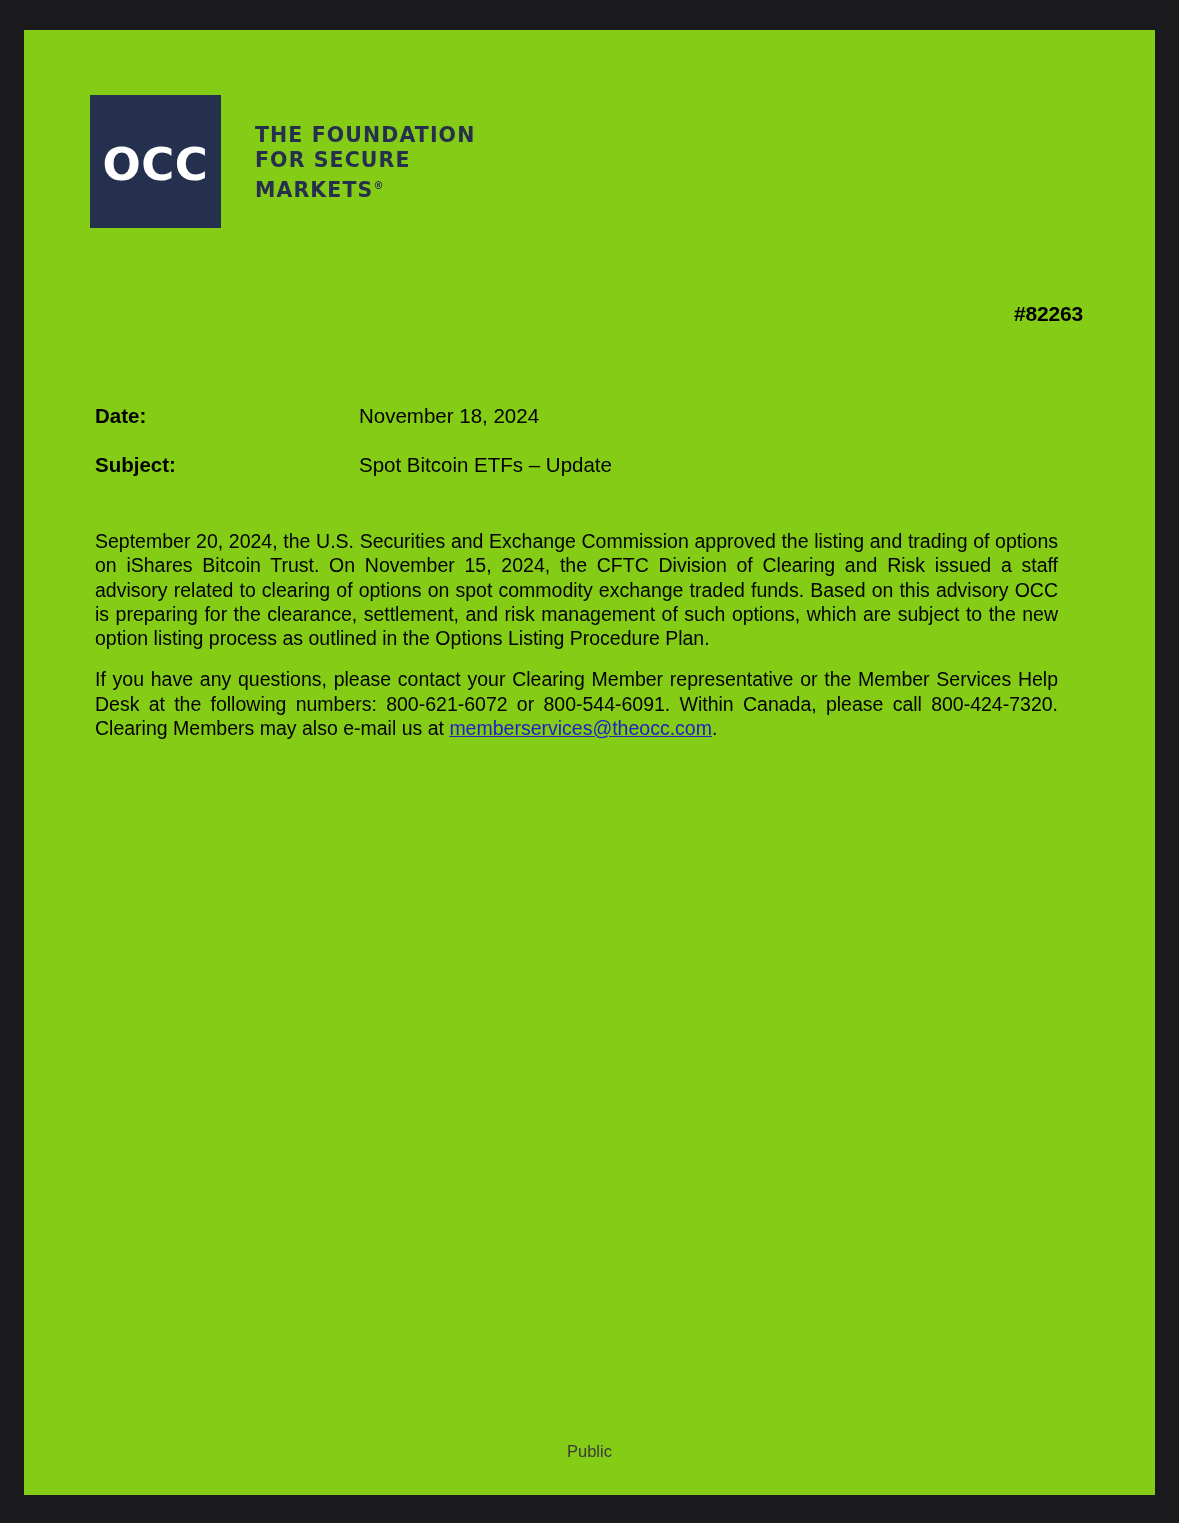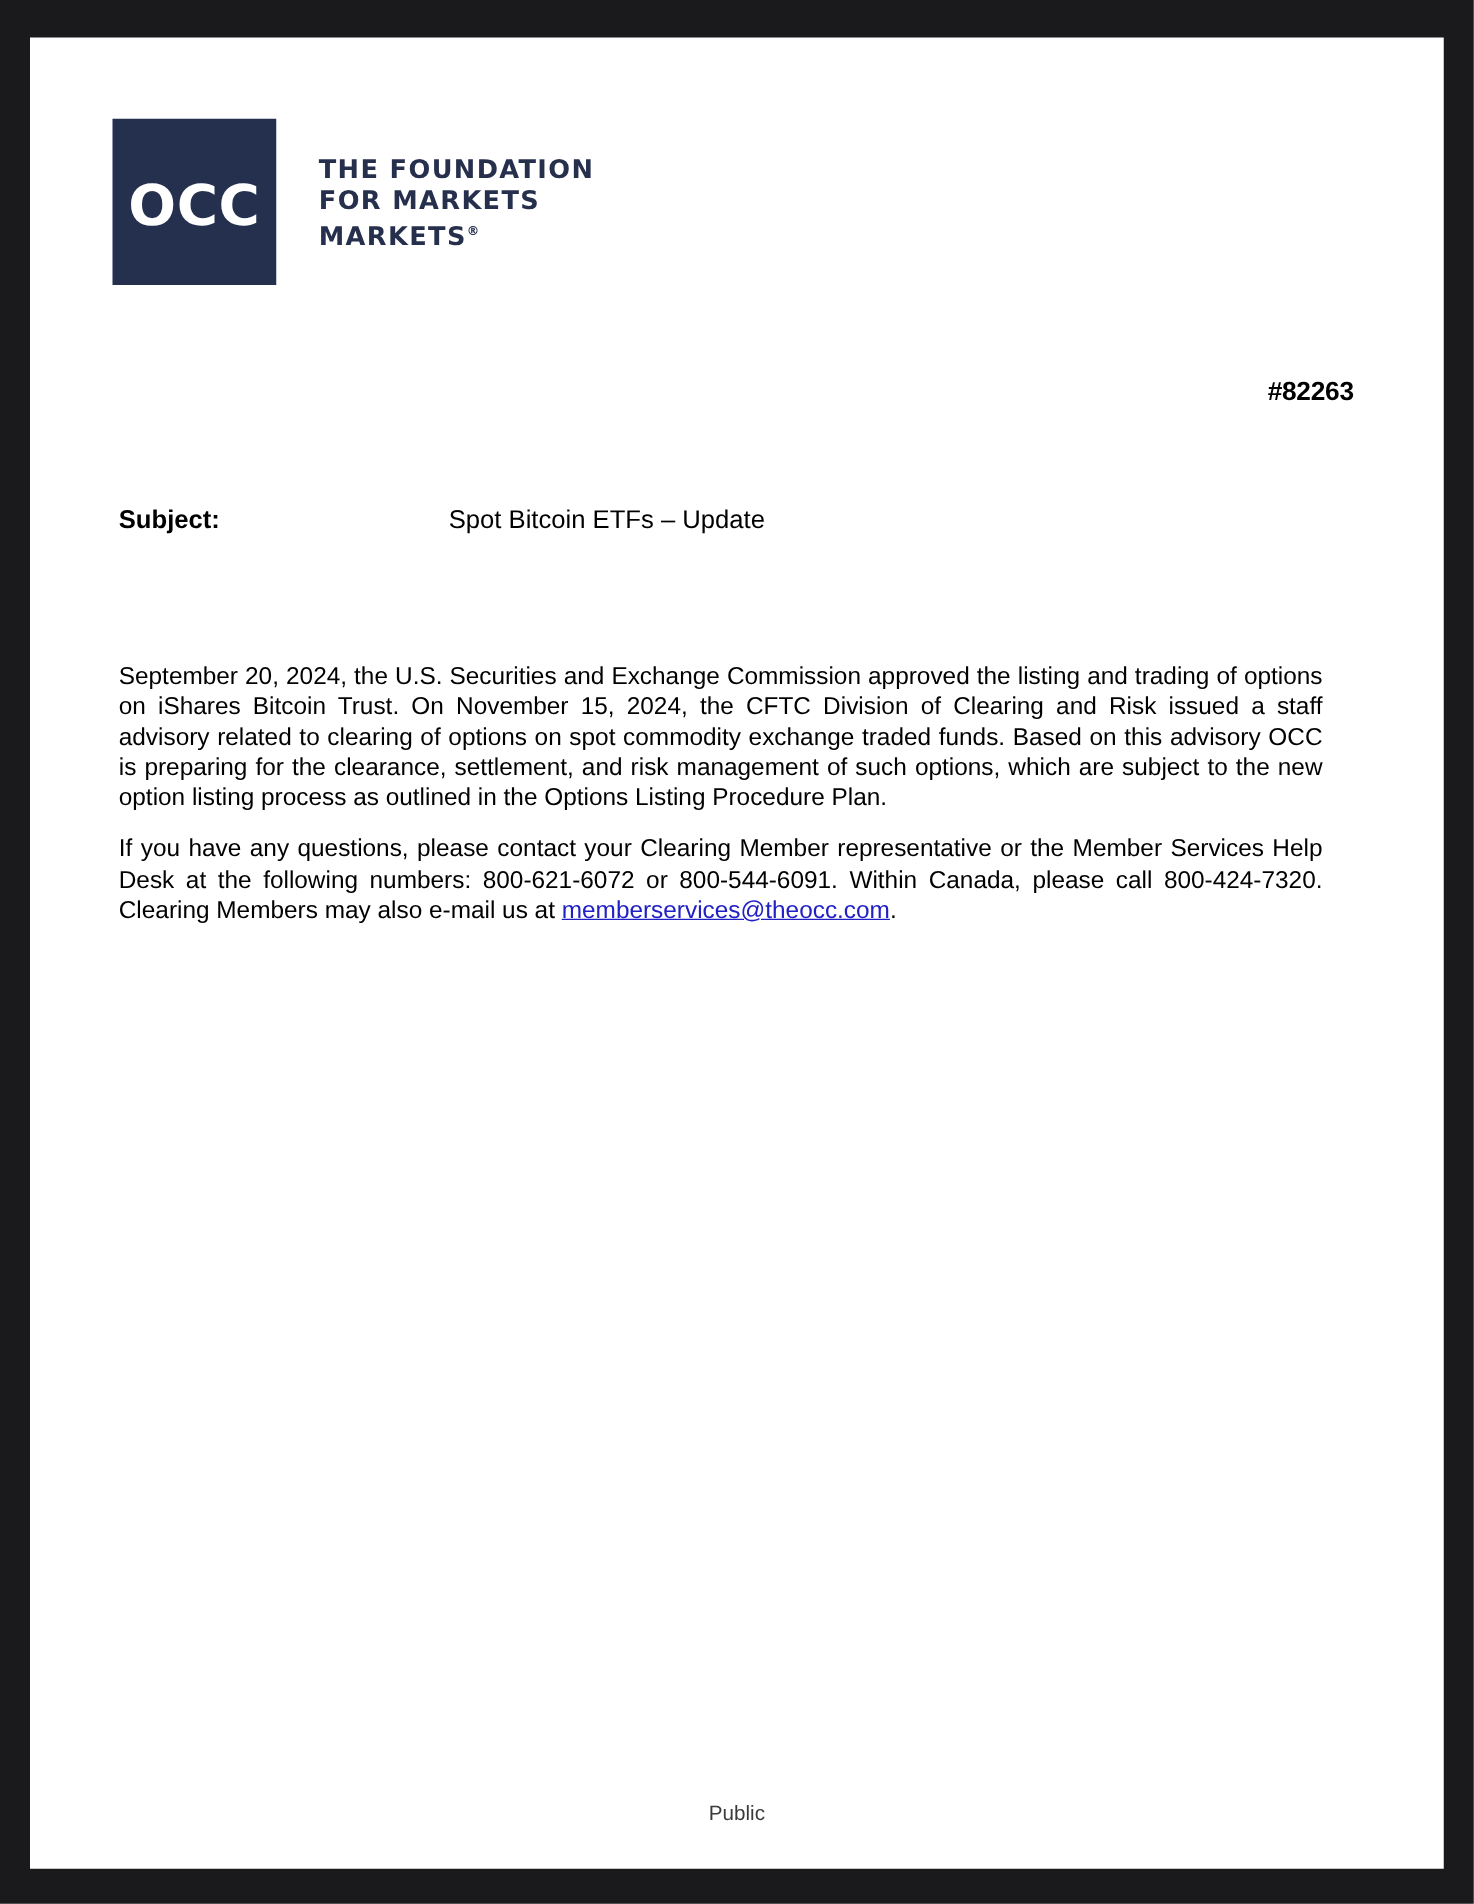--- a/index.html
+++ b/index.html
@@ -13,21 +13,21 @@
     font-family: "Liberation Sans", sans-serif;
     overflow: hidden;
   }
 
   .page {
     position: absolute;
     left: 24px;
     top: 30px;
     width: 1131px;
     height: 1465px;
-    background: #ffffff;
+    background: #84cc16;
     box-sizing: border-box;
   }
 
   
   .letterhead {
     position: absolute;
     left: 66px;
     top: 65px;
     display: flex;
     align-items: flex-start;
@@ -141,28 +141,32 @@
 <body>
 
 <div class="page">
 
   <div class="letterhead">
     <div class="logo-mark">
       <span class="logo-mark-text">OCC</span>
     </div>
     <div class="tagline">
       <div>THE FOUNDATION</div>
-      <div>FOR MARKETS</div>
+      <div>FOR SECURE</div>
       <div><span>MARKETS</span><span class="reg">®</span></div>
     </div>
   </div>
 
   <div class="memo-number">#82263</div>
 
   <div class="meta">
+    <div class="meta-row">
+      <div class="meta-label">Date:</div>
+      <div class="meta-value">November 18, 2024</div>
+    </div>
     <div class="meta-row">
       <div class="meta-label">Subject:</div>
       <div class="meta-value">Spot Bitcoin ETFs – Update</div>
     </div>
   </div>
 
   <div class="body-copy">
     <p class="paragraph">September 20, 2024, the U.S. Securities and Exchange Commission approved the listing and trading of options on iShares Bitcoin Trust. On November 15, 2024, the CFTC Division of Clearing and Risk issued a staff advisory related to clearing of options on spot commodity exchange traded funds. Based on this advisory OCC is preparing for the clearance, settlement, and risk management of such options, which are subject to the new option listing process as outlined in the Options Listing Procedure Plan.</p>
     <p class="paragraph"><span>If you have any questions, please contact your Clearing Member representative or the Member Services Help Desk at the following numbers: 800-621-6072 or 800-544-6091. Within Canada, please call 800-424-7320. Clearing Members may also e-mail us at </span><a class="email-link" href="#">memberservices@theocc.com</a><span>.</span></p>
   </div>

